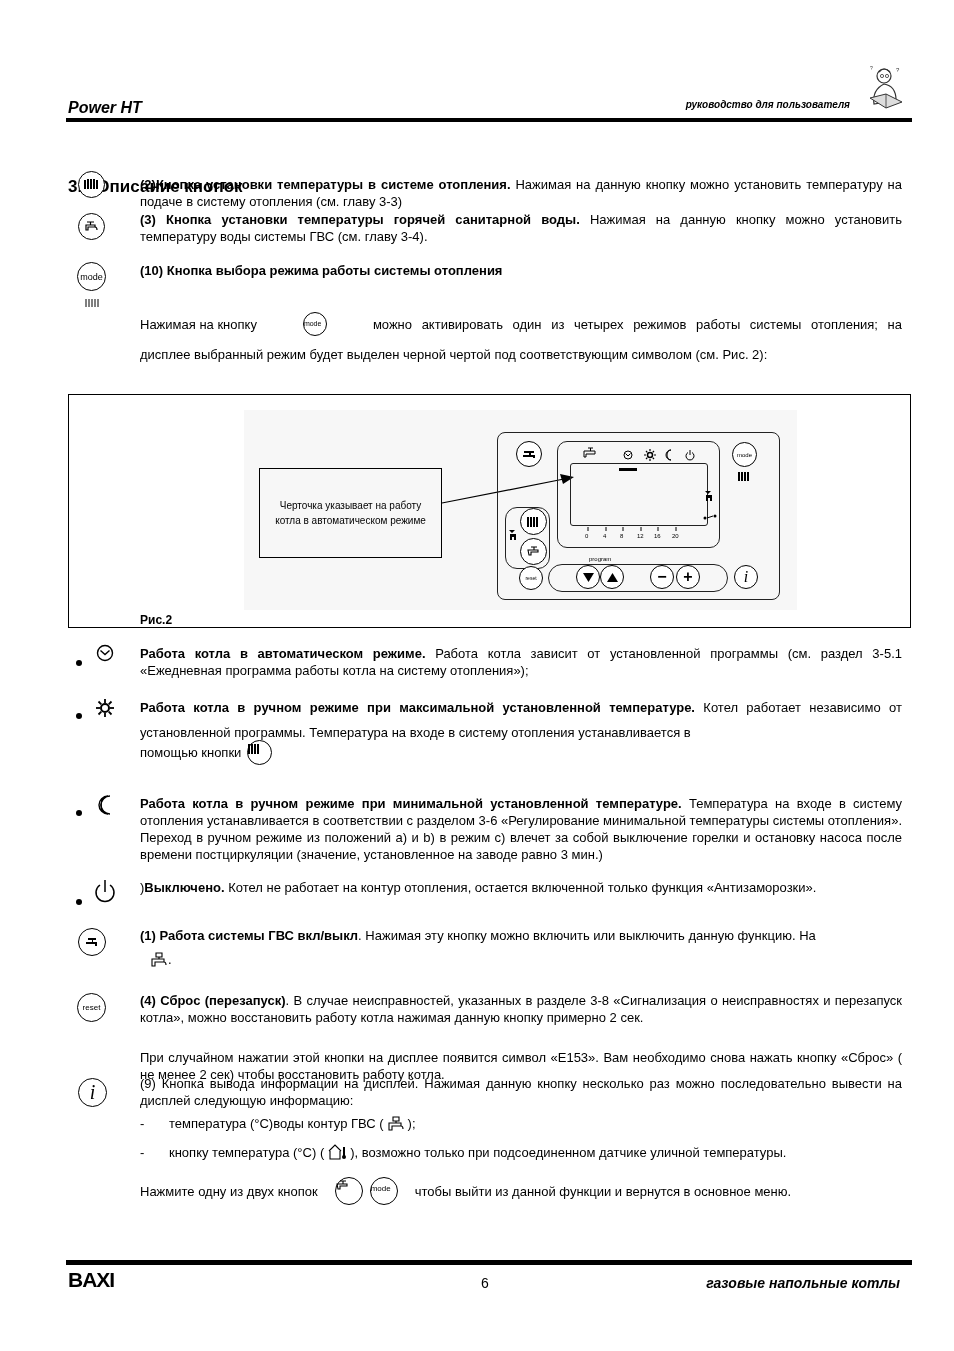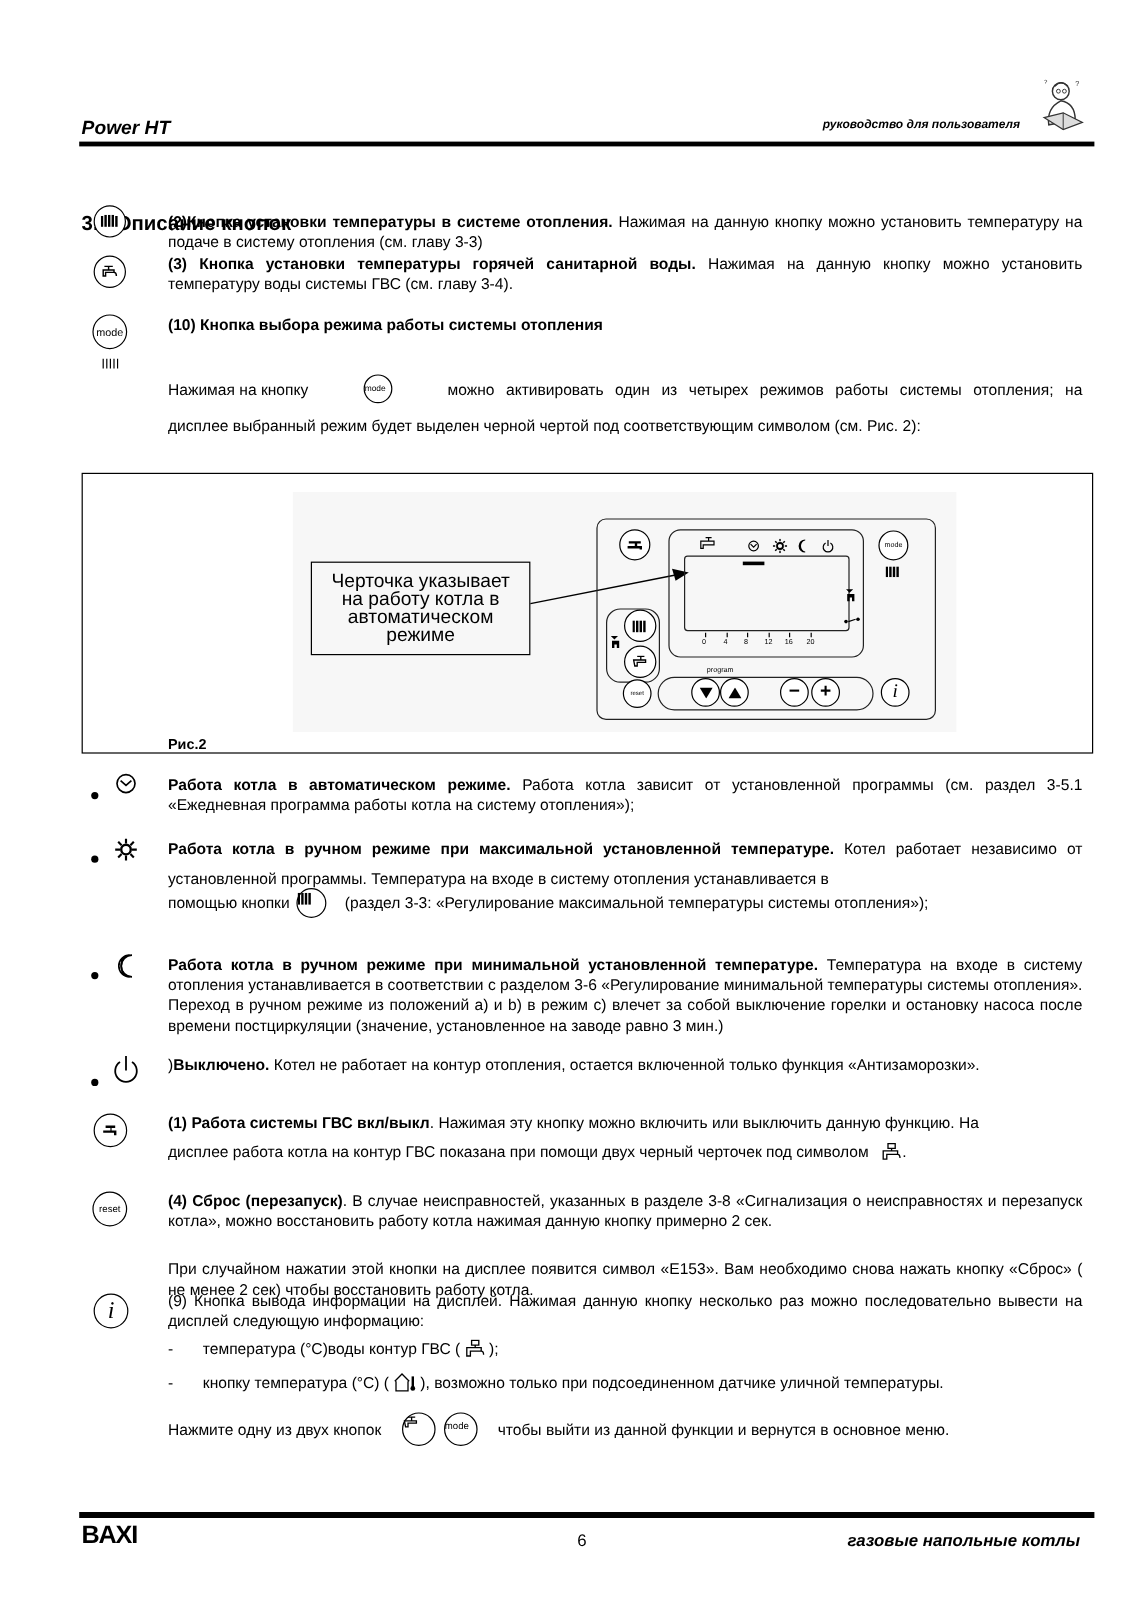--- a/index.html
+++ b/index.html
@@ -11,22 +11,22 @@
   .hdr-rule { left: 66px; top: 118px; width: 846px; height: 4px; background: #000; }
   .mascot { left: 862px; top: 64px; width: 46px; height: 50px; }
   .section-title { left: 68px; top: 129px; font-size: 17px; font-weight: bold; margin-top: 48px; }
   .para { font-size: 13px; line-height: 17px; text-align: justify; }
   .para b { font-weight: bold; }
   .circ { border: 1.4px solid #000; border-radius: 50%; display: flex; align-items: center; justify-content: center; box-sizing: border-box; background: #fff; }
   .mode-txt { font-size: 9px; }
   .reset-txt { font-size: 8px; }
   .figure-box { left: 68px; top: 394px; width: 843px; height: 234px; border: 1px solid #000; box-sizing: border-box; }
   .fig-caption { left: 140px; top: 613px; font-size: 12px; font-weight: bold; }
-  .callout { left: 259px; top: 468px; width: 183px; height: 78px; border: 1px solid #000; box-sizing: border-box;
-             display: flex; align-items: center; justify-content: center; text-align: center; font-size: 16px; line-height: 15px; padding: 0 10px; }
+  .callout { left: 259px; top: 468px; width: 183px; height: 90px; border: 1px solid #000; box-sizing: border-box;
+             display: flex; align-items: center; justify-content: center; text-align: center; font-size: 10px; line-height: 15px; padding: 0 10px; }
   .panel { left: 497px; top: 432px; width: 283px; height: 168px; border: 1.5px solid #222; border-radius: 8px; box-sizing: border-box; }
   .bullet { width: 6px; height: 6px; border-radius: 50%; background: #000; }
   .ftr-rule { left: 66px; top: 1260px; width: 846px; height: 5px; background: #000; }
   .ftr-logo { left: 68px; top: 1268px; font-size: 21px; font-weight: bold; letter-spacing: -1px; font-family: "Liberation Sans", sans-serif; }
   .ftr-page { left: 470px; top: 1275px; width: 30px; text-align: center; font-size: 14px; }
   .ftr-right { left: 600px; top: 1275px; width: 300px; text-align: right; font-size: 14px; font-weight: bold; font-style: italic; }
   .inline-icon { display: inline-block; vertical-align: middle; }
 </style>
 </head>
 <body>
@@ -256,21 +256,20 @@
   <span class="circ inline-icon" style="width:25px; height:25px; margin:0 15px 0 6px;">
     <svg width="13" height="10" viewBox="0 0 13 10">
         <g fill="#000">
           <rect x="0" y="0" width="2" height="10"></rect>
           <rect x="3" y="0" width="2" height="10"></rect>
           <rect x="6" y="0" width="2" height="10"></rect>
           <rect x="9" y="0" width="2" height="10"></rect>
         </g>
       </svg>
   </span>
-  <span>(раздел 3-3: «Регулирование максимальной  температуры системы отопления»);</span>
 </div>
 
 <div class="abs bullet" style="left:76px; top:810px;"></div>
 <svg class="abs" style="left:96px; top:794px;" width="18" height="22" viewBox="0 0 18 22">
     <path d="M12 2 A9 9 0 1 0 12 20 A7 9 0 1 1 12 2" fill="none" stroke="#000" stroke-width="1.4"></path>
     <path d="M14 2 A9 9 0 1 0 14 20" fill="none" stroke="#000" stroke-width="1.4"></path>
   </svg>
 <div class="abs para" style="left:140px; top:795px; width:762px;">
   <b>Работа котла в ручном режиме при минимальной установленной температуре.</b><span> Температура на входе в систему отопления устанавливается в соответствии с разделом 3-6 «Регулирование минимальной температуры системы отопления». Переход в ручном режиме из положений a) и b)  в режим c) влечет за собой выключение горелки и остановку насоса после времени постциркуляции (значение, установленное на заводе равно 3 мин.)</span>
 </div>
@@ -286,21 +285,20 @@
 
 <div class="abs circ" style="left:78px; top:928px; width:28px; height:28px; border-width:1.6px;">
   <svg width="15" height="11" viewBox="0 0 15 11">
       <path d="M3 1 h8 v2 h-3 v2 h4 v4 h-2 v-2 h-9 v-2 h6 v-2 h-4 z" fill="#000"></path>
     </svg>
 </div>
 <div class="abs para" style="left:140px; top:927px; width:762px;">
   <b>(1) Работа системы ГВС вкл/выкл</b><span>. Нажимая эту кнопку можно включить или выключить данную функцию. На</span>
 </div>
 <div class="abs para" style="left:140px; top:951px; width:762px; display:flex; align-items:flex-end;">
-  <span>дисплее работа котла на контур ГВС показана при помощи двух черный черточек под символом</span>
   <svg class="inline-icon" style="margin-left:10px;" width="18" height="16" viewBox="0 0 18 16">
       <path d="M6 1 h6 v4 h-6 z M9 5 v2 M2 7 h12 v3 h-9 v4 h-3 z M14 10 q2 0 2 3" fill="none" stroke="#000" stroke-width="1.1"></path>
     </svg>
   <span>.</span>
 </div>
 
 <div class="abs circ" style="left:77px; top:993px; width:29px; height:29px;">
   <span class="reset-txt">reset</span>
 </div>
 <div class="abs para" style="left:140px; top:992px; width:762px;">

